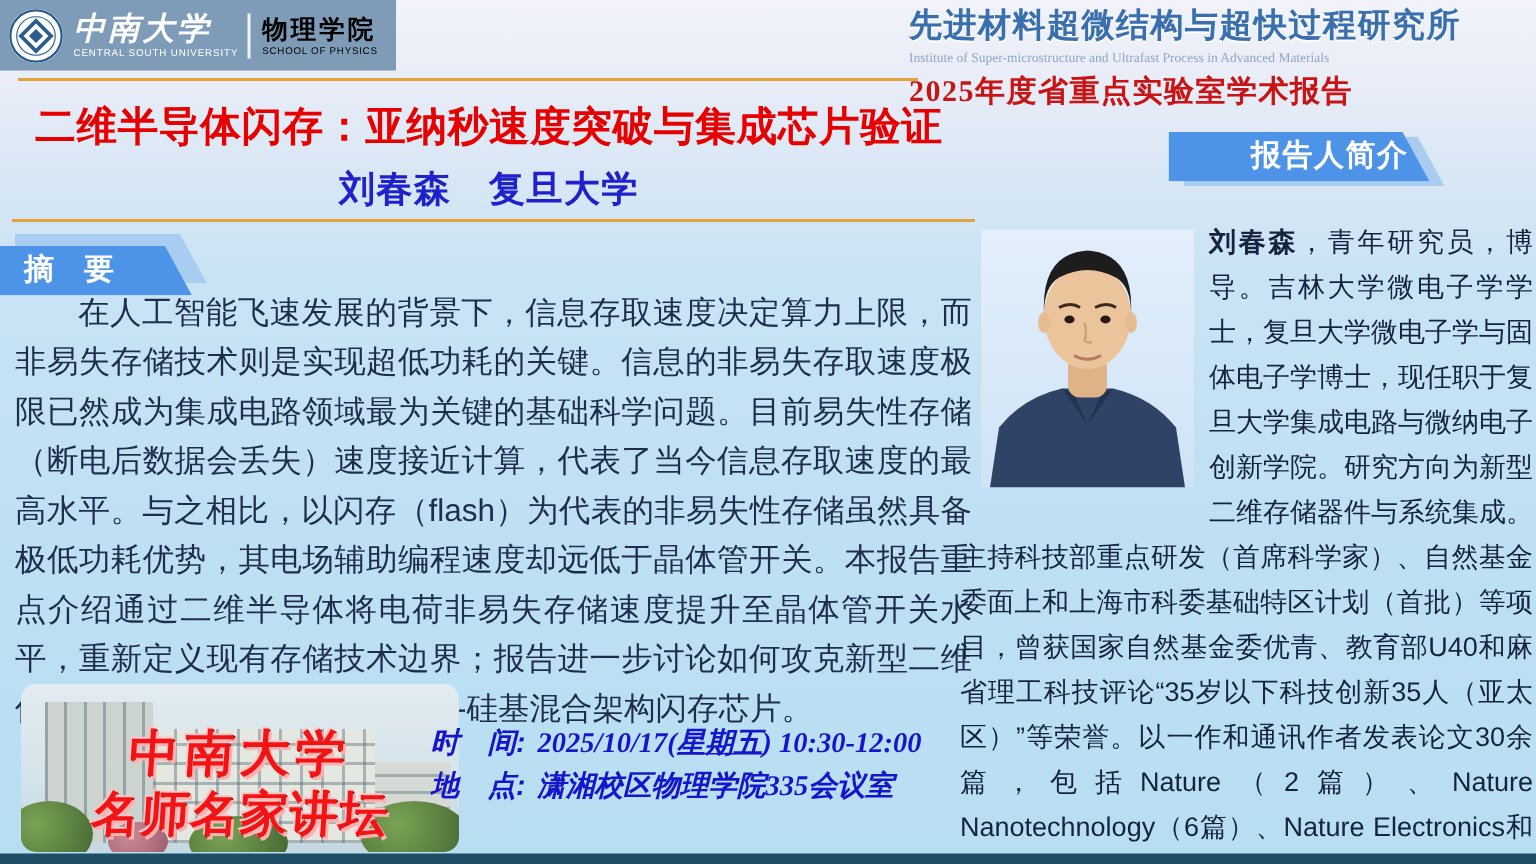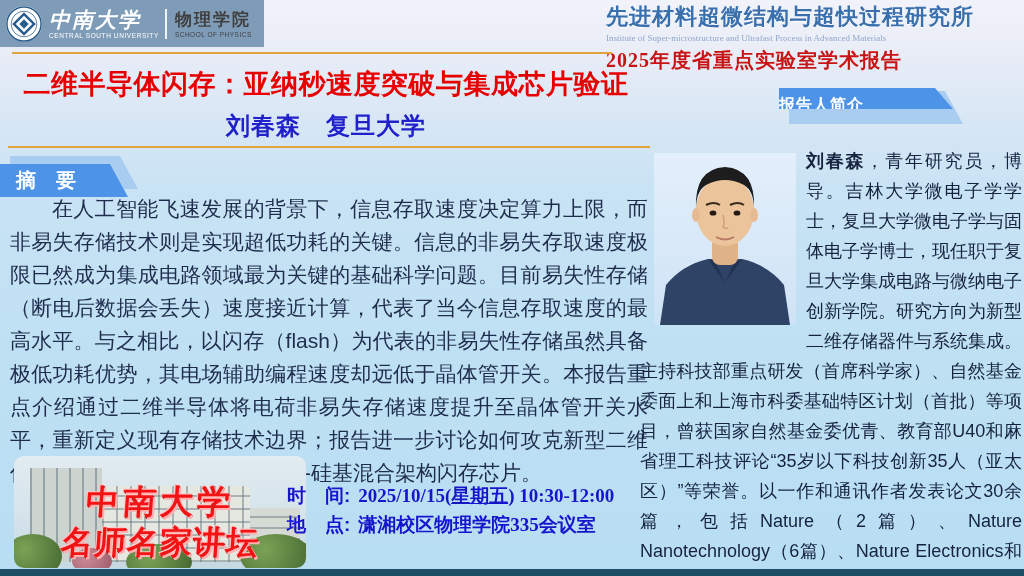--- a/index.html
+++ b/index.html
@@ -9,21 +9,21 @@
     background:linear-gradient(180deg,#f2f3fa 0%,#e9edf7 9%,#d9e7f5 20%,#c8e3f4 33%,#bfe0f3 60%,#b8def2 100%); }
 
   
   .banner { position:absolute; left:0; top:0; width:264px; height:47px;
     background:#7e9cb8; display:flex; align-items:center; }
   .seal { width:38px; height:38px; margin-left:5px; flex:0 0 auto; }
   .univ-block { margin-left:6px; color:#fff; }
   .univ-cn { font-size:21px; font-weight:bold; font-style:italic; line-height:24px; letter-spacing:2px; }
   .univ-en { font-size:6.5px; letter-spacing:0.6px; line-height:8px; }
   .banner-divider { width:2px; height:30px; background:rgba(255,255,255,.9); margin:0 8px 0 6px; }
-  .school-block { color:#404040; }
+  .school-block { color:#000000; }
   .school-cn { font-size:17px; font-weight:bold; line-height:22px; letter-spacing:2px; }
   .school-en { font-size:6.5px; letter-spacing:0.5px; line-height:8px; }
 
   
   .inst-block { position:absolute; right:2px; top:2px; width:416px; }
   .inst-cn { font-size:22px; font-weight:bold; color:#3a6fae; text-shadow:0 1px 0 rgba(255,255,255,.9); letter-spacing:1px; }
   .inst-en { font-size:9px; color:#90a7ca; font-family:"Liberation Serif", serif; margin-top:1px; }
   .series { font-size:20px; font-weight:bold; color:#c81414; font-family:"Liberation Serif", serif; margin-top:4px; letter-spacing:1px; }
 
   
@@ -38,22 +38,22 @@
 
   
   .tab-shadow { position:absolute; background:#a9cdf1; }
   .tab-main { position:absolute; background:#4d94e8; color:#fff; font-weight:bold; }
   .abs-tab-shadow { left:10px; top:156px; width:128px; height:33px;
     clip-path:polygon(0 0,110px 0,128px 100%,0 100%); }
   .abs-tab-main { left:0; top:164px; width:128px; height:33px; line-height:33px;
     clip-path:polygon(0 0,110px 0,128px 100%,0 100%); font-size:20px; padding-left:16px; }
   .bio-tab-shadow { left:789px; top:91px; width:174px; height:33px;
     clip-path:polygon(0 0,156px 0,174px 100%,0 100%); }
-  .bio-tab-main { left:779px; top:88px; width:174px; height:21px; line-height:33px;
-    clip-path:polygon(0 0,156px 0,174px 100%,0 100%); font-size:16px; text-align:left;
+  .bio-tab-main { left:779px; top:88px; width:174px; height:33px; line-height:33px;
+    clip-path:polygon(0 0,156px 0,174px 100%,0 100%); font-size:20px; text-align:right;
     padding-right:14px; letter-spacing:1px; }
 
   
   .abstract { position:absolute; left:10px; top:192px; width:638px;
     font-size:21px; line-height:33px; color:#1f2d4d; text-align:justify; text-indent:2em; }
 
   
   .campus { position:absolute; left:14px; top:456px; width:292px; height:112px;
     border-radius:10px; overflow:hidden;
     background:linear-gradient(180deg,#e2ecf1 0%,#d3e2ea 60%,#c6d8e2 100%); }
@@ -72,21 +72,21 @@
   .t3 { left:226px; bottom:-10px; width:72px; height:44px; }
   .t4 { left:58px; bottom:-6px; width:40px; height:26px; background:radial-gradient(circle at 35% 35%,#c98a96,#9c5a68); }
   .forum-line { position:absolute; left:14px; width:292px; text-align:center; font-weight:bold;
     color:#f21414; transform:skewX(-4deg);
     text-shadow:-1px -1px 0 #ffc4c4, 2px 2px 0 #ffb0b0, 1px 1px 0 #8f0000; }
   .forum1 { top:480px; font-size:33px; letter-spacing:4px; }
   .forum2 { top:521px; font-size:32px; letter-spacing:1px; }
 
   
   .details { position:absolute; left:287px; top:484px; width:360px; }
-  .d-row { display:flex; margin-bottom:6px; font-weight:bold; color:#1515cc; font-size:19px; line-height:23px; }
+  .d-row { display:flex; margin-bottom:6px; font-weight:bold; color:#1515cc; font-size:19px; line-height:23px;font-style:italic; }
   .d-label { flex:0 0 auto; margin-right:8px; white-space:pre; }
   .d-value { font-family:"Liberation Serif", serif; white-space:pre; }
   .u { text-decoration:underline; }
 
   
   .bio { position:absolute; left:640px; top:146px; width:382px;
     font-size:18px; line-height:30px; color:#15233f; text-align:justify; }
   .bio-photo { float:left; width:142px; height:172px; margin:7px 10px 2px 14px; display:block; }
   .bio-name { font-weight:bold; }
 
@@ -142,21 +142,21 @@
     <div class="tree t2"></div>
     <div class="tree t3"></div>
     <div class="tree t4"></div>
   </div>
   <div class="forum-line forum1">中南大学</div>
   <div class="forum-line forum2">名师名家讲坛</div>
 
   <div class="details">
     <div class="d-row">
       <span class="d-label">时　间:</span>
-      <span class="d-value"><span>2025/10/15(</span><span class="u">星期五</span><span>) 10:30-12:00</span></span>
+      <span class="d-value"><span>2025/10/17(</span><span class="u">星期五</span><span>) 10:30-12:00</span></span>
     </div>
     <div class="d-row">
       <span class="d-label">地　点:</span>
       <span class="d-value">潇湘校区物理学院335会议室</span>
     </div>
   </div>
 
   <div class="tab-shadow bio-tab-shadow"></div>
   <div class="tab-main bio-tab-main">报告人简介</div>
 

